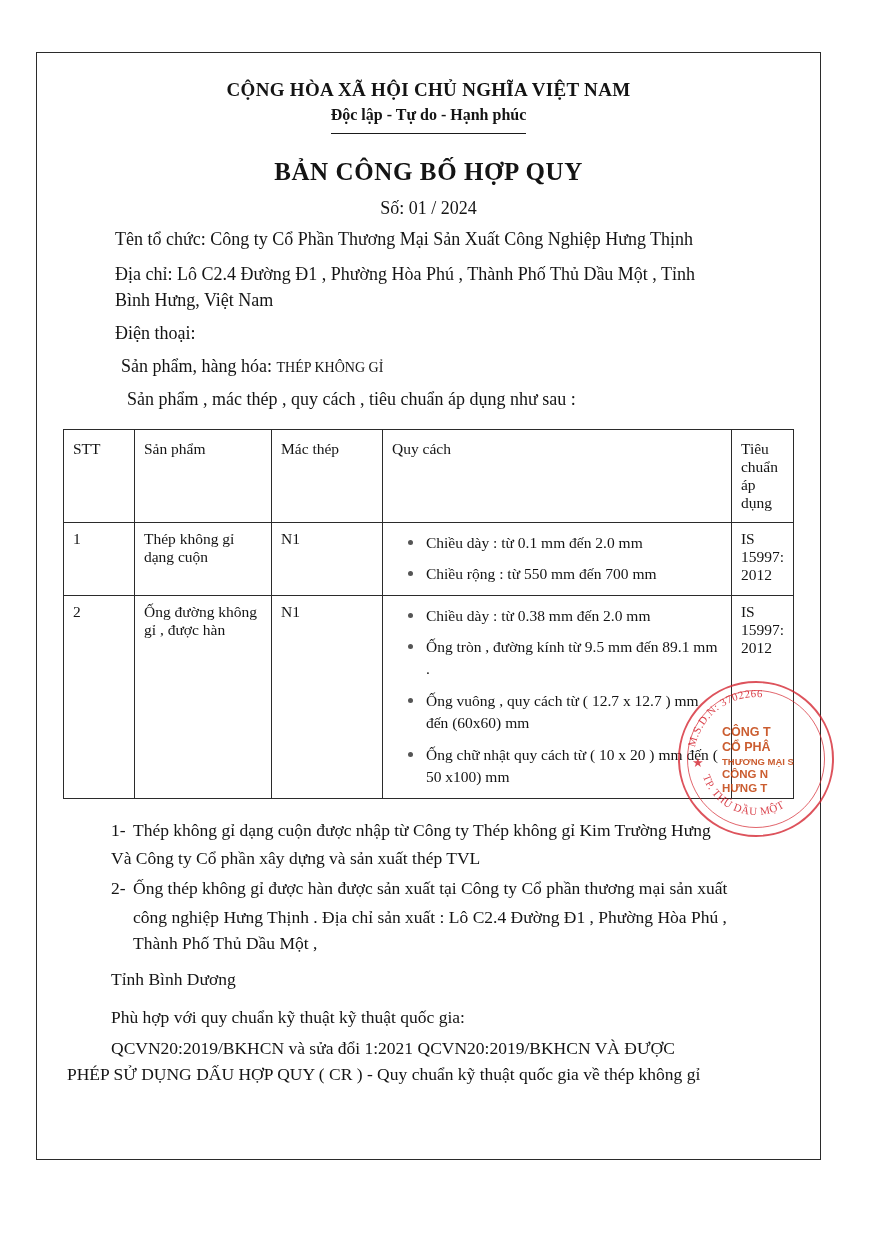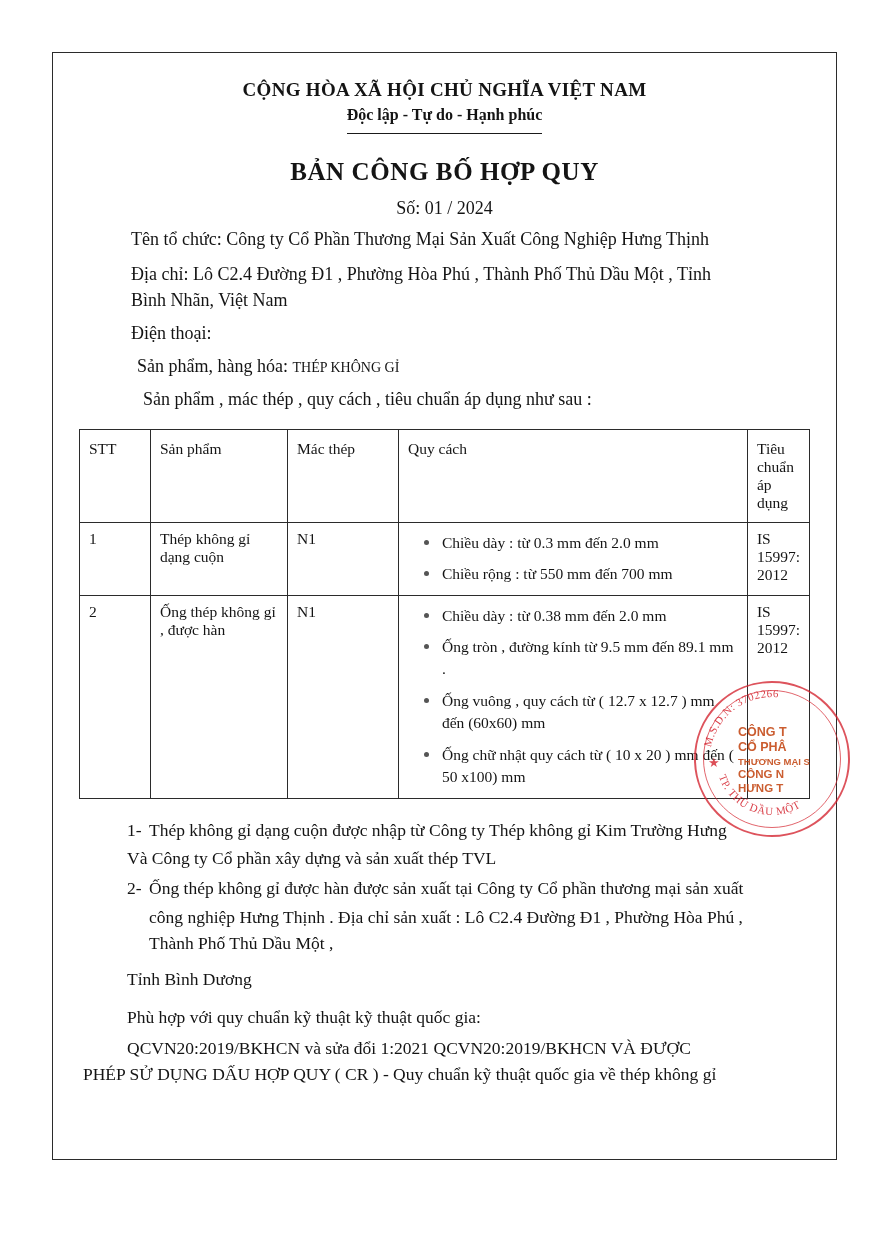--- a/index.html
+++ b/index.html
@@ -10,21 +10,21 @@
   body {
     width: 889px;
     height: 1260px;
     font-family: "Liberation Serif", serif;
     color: #141414;
     position: relative;
     overflow: hidden;
   }
   .page {
     position: absolute;
-    left: 52px;
+    left: 36px;
     top: 52px;
     width: 785px;
     height: 1108px;
     border: 1.5px solid #2b2b2b;
     box-sizing: border-box;
   }
   .inner {
     padding: 18px 26px 10px 26px;
   }
   .center { text-align: center; }
@@ -205,21 +205,21 @@
   <div class="inner">
 
     <div class="center title-nation">CỘNG HÒA XÃ HỘI CHỦ NGHĨA VIỆT NAM</div>
     <div class="center subtitle-nation"><span>Độc lập - Tự do - Hạnh phúc</span></div>
 
     <div class="center doc-title">BẢN CÔNG BỐ HỢP QUY</div>
     <div class="center doc-number">Số: 01 / 2024</div>
 
     <div class="field-line">Tên tổ chức: Công ty Cổ Phần Thương Mại Sản Xuất Công Nghiệp Hưng Thịnh</div>
     <div class="field-line" style="margin-top:9px;">Địa chỉ: Lô C2.4 Đường Đ1 , Phường Hòa Phú , Thành Phố Thủ Dầu Một , Tỉnh</div>
-    <div class="field-line" style="margin-top:0;">Bình Nhãn, Việt Nam</div>
+    <div class="field-line" style="margin-top:0;">Bình Hưng, Việt Nam</div>
     <div class="field-line">Điện thoại:</div>
 
     <div class="field-line ind2">
       <span>Sản phẩm, hàng hóa:</span>
       <span class="prod-name">THÉP KHÔNG GỈ</span>
     </div>
     <div class="field-line ind3">Sản phẩm , mác thép , quy cách , tiêu chuẩn áp dụng như sau :</div>
 
     <table class="spec">
       <thead>
@@ -231,29 +231,29 @@
           <th class="col-std">Tiêu chuẩn áp dụng</th>
         </tr>
       </thead>
       <tbody>
         <tr>
           <td class="c">1</td>
           <td class="just">Thép không gỉ dạng cuộn</td>
           <td class="c">N1</td>
           <td>
             <ul class="specs">
-              <li>Chiều dày : từ 0.3 mm đến 2.0 mm</li>
+              <li>Chiều dày : từ 0.1 mm đến 2.0 mm</li>
               <li>Chiều rộng : từ 550 mm đến 700 mm</li>
             </ul>
           </td>
           <td>IS 15997: 2012</td>
         </tr>
         <tr>
           <td class="c">2</td>
-          <td class="just">Ống thép không gỉ , được hàn</td>
+          <td class="just">Ống đường không gỉ , được hàn</td>
           <td class="c">N1</td>
           <td>
             <ul class="specs">
               <li>Chiều dày : từ 0.38 mm đến 2.0 mm</li>
               <li>Ống tròn , đường kính từ 9.5 mm đến 89.1 mm .</li>
               <li>Ống vuông , quy cách từ ( 12.7 x 12.7 ) mm đến (60x60) mm</li>
               <li>Ống chữ nhật quy cách từ ( 10 x 20 ) mm đến ( 50 x100) mm</li>
             </ul>
           </td>
           <td>IS 15997: 2012</td>

